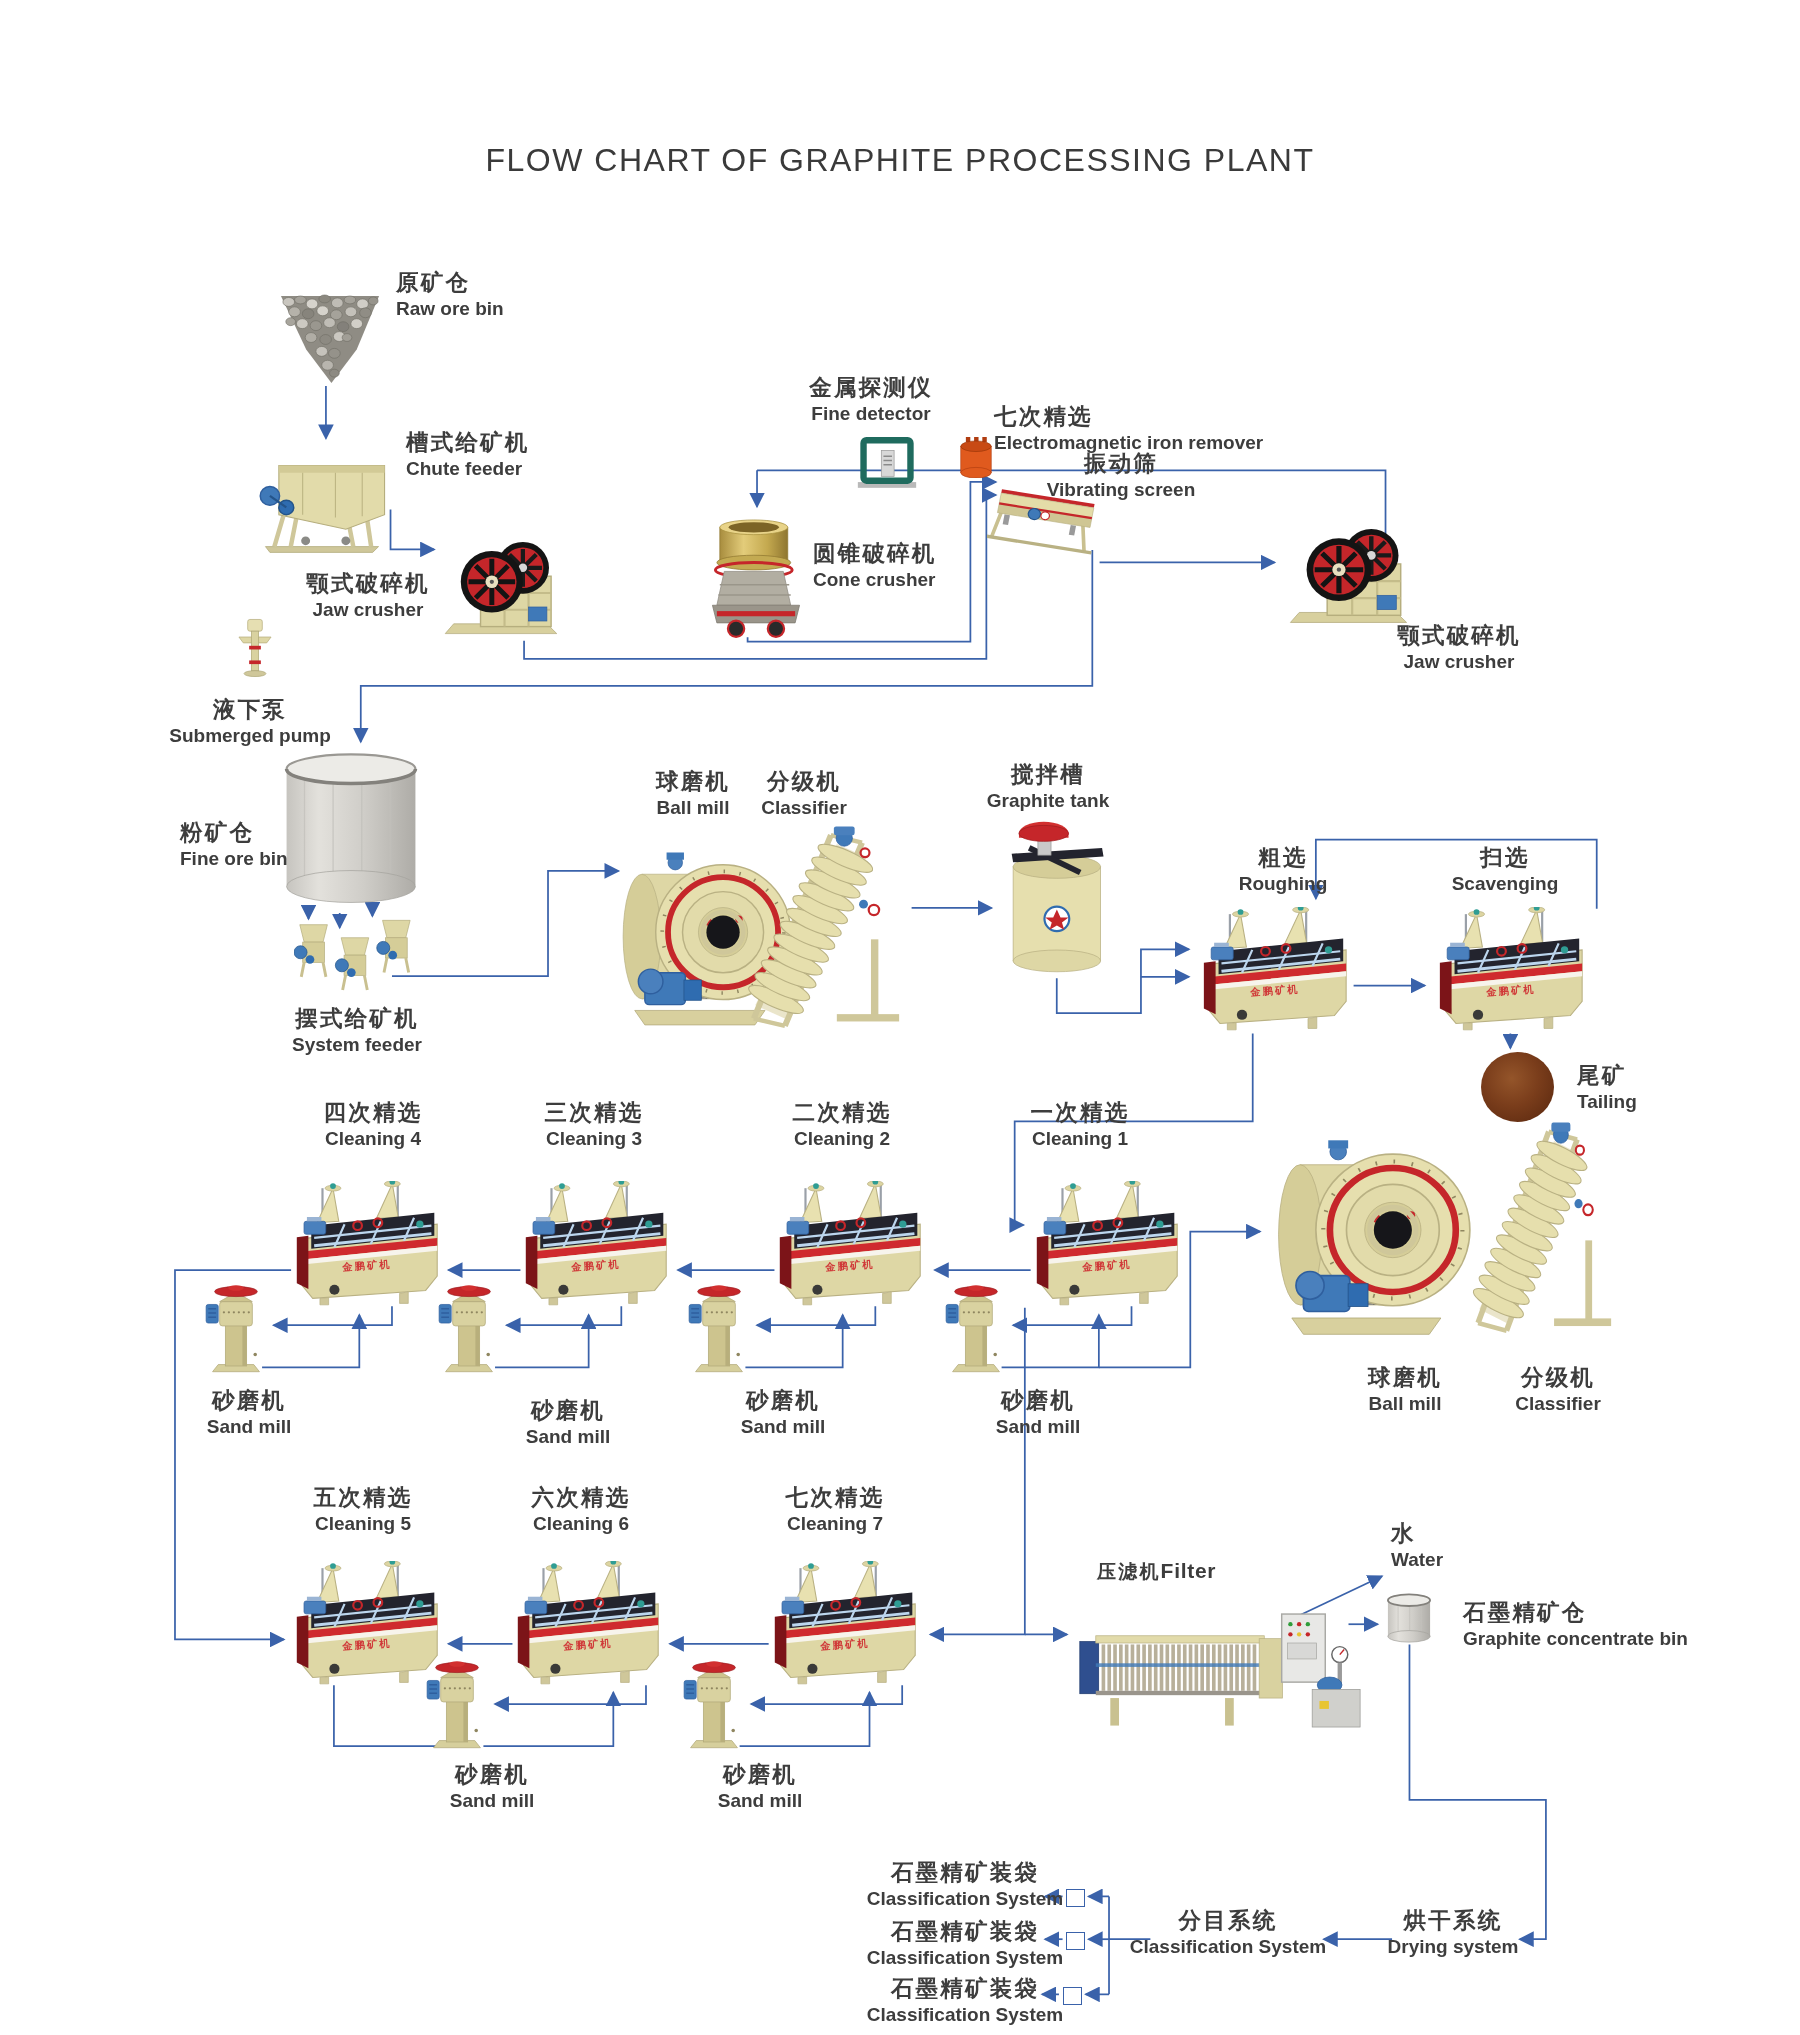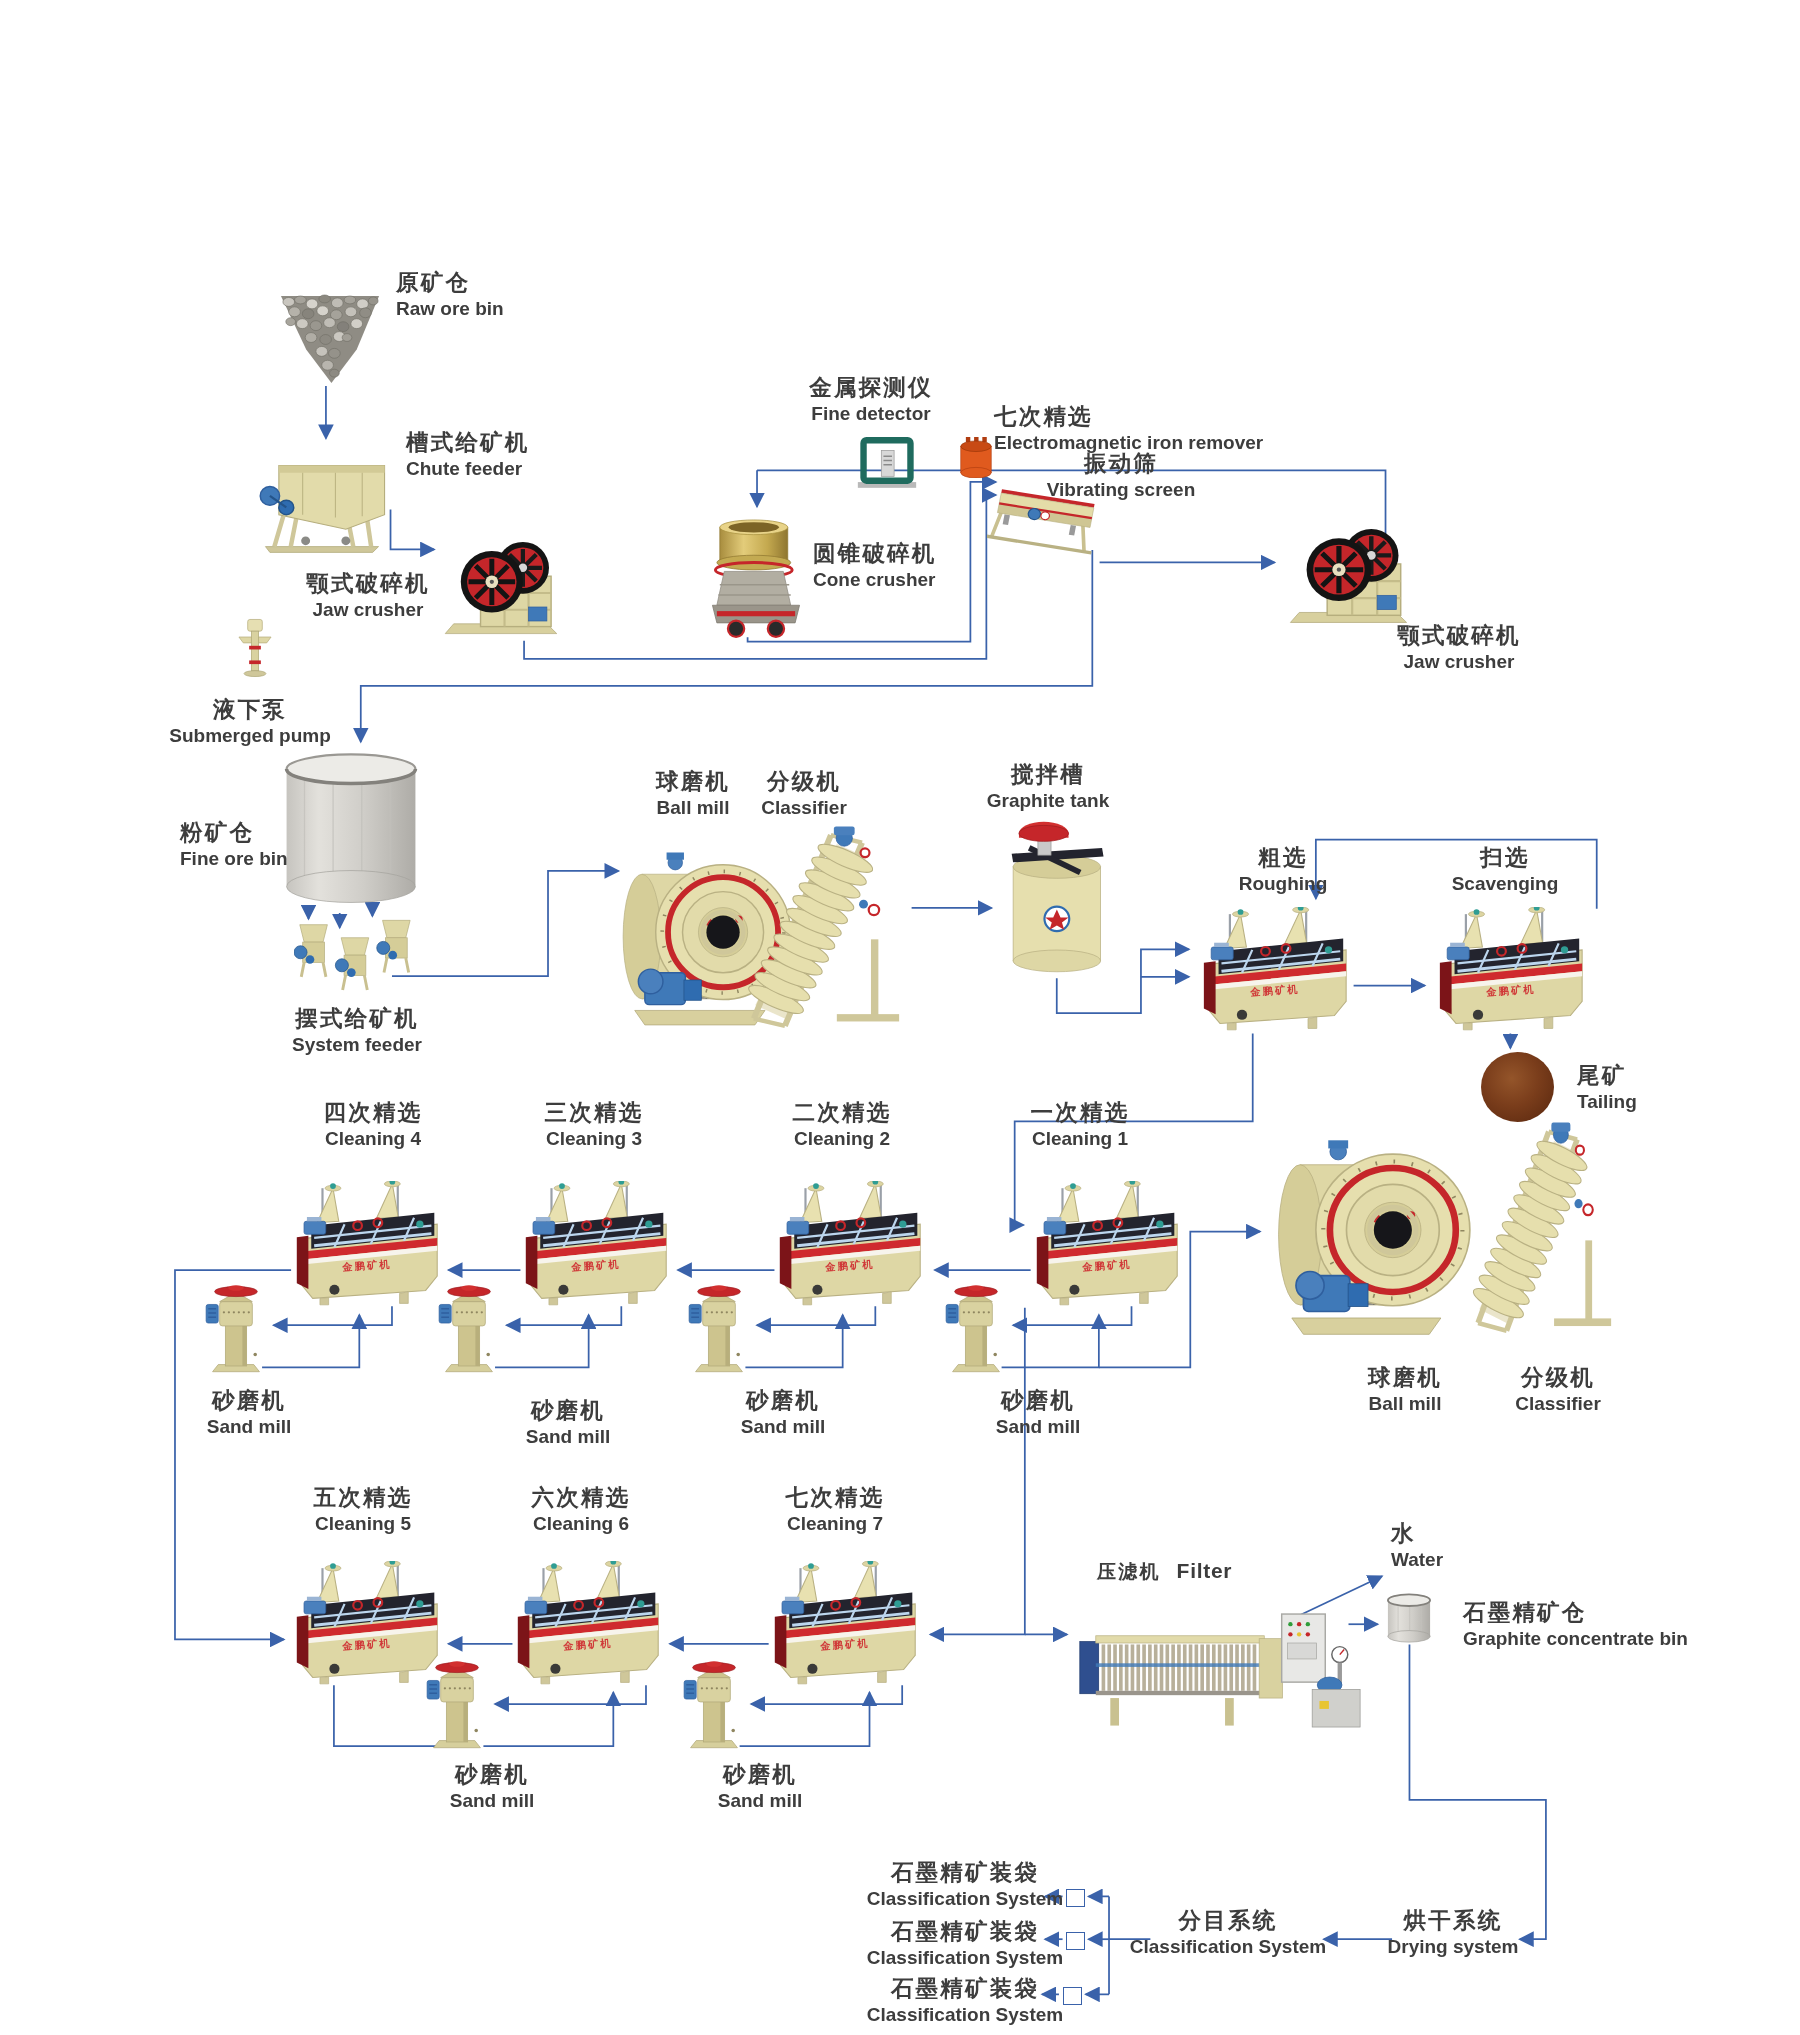--- a/index.html
+++ b/index.html
@@ -6,21 +6,21 @@
   #stage{position:relative;width:1800px;height:2035px;background:#ffffff;overflow:hidden;
          font-family:"Liberation Sans","DejaVu Sans",sans-serif;color:#3d3d3d;}
   .hdr{position:absolute;left:50%;transform:translateX(-50%);white-space:nowrap;z-index:3;color:#3a3a3a;}
   .title{top:61px;font-size:49px;font-weight:600;letter-spacing:8.7px;}
   .subtitle{top:142px;font-size:32px;font-weight:400;letter-spacing:1.5px;}
   .lbl{position:absolute;text-align:center;transform:translateX(-50%);line-height:1.12;z-index:3;white-space:nowrap;color:#3d3d3d;font-weight:bold;}
   .lbl.la{transform:none;text-align:left;}
   .lbl .zh{font-size:22.5px;letter-spacing:2.2px;}
   .lbl .en{font-size:19px;margin-top:2.9px;letter-spacing:0;}
   .lbl.one .zh,.lbl.one .en{display:inline;font-size:19px;}
-  .lbl.one .en{margin-left:16px;font-size:21px;letter-spacing:0.7px;}
+  .lbl.one .en{font-size:21px;letter-spacing:0.7px;}
   .node{position:absolute;z-index:2;}
   .node svg{width:100%;height:100%;display:block;overflow:visible;}
   #flow{position:absolute;left:0;top:0;z-index:1;}
   .brand{position:absolute;left:50%;bottom:27%;transform:translateX(-50%) rotate(-4deg);
          font-size:10.2px;color:#cf2a2e;letter-spacing:2.2px;z-index:4;opacity:.9;white-space:nowrap;font-weight:700;}
   .tail-ball{position:absolute;z-index:2;border-radius:50%;
          background:radial-gradient(circle at 42% 38%, #94552a 0%, #7a3d1b 45%, #57260e 100%);}
   .sq{position:absolute;z-index:2;background:#ffffff;border:1.5px solid #3a62aa;}
 </style>
 </head>
@@ -427,20 +427,21 @@
       <path d="M1585,2672 H1528 M1528,2613 V2748"></path>
       <path d="M1528,2613 H1500" marker-end="url(#arr)"></path>
       <path d="M1528,2672 H1500" marker-end="url(#arr)"></path>
       <path d="M1528,2748 H1496" marker-end="url(#arr)"></path>
       <path d="M1464,2613 H1440" marker-end="url(#arr)"></path>
       <path d="M1464,2672 H1440" marker-end="url(#arr)"></path>
       <path d="M1459,2748 H1436" marker-end="url(#arr)"></path>
     </g>
   </svg>
 
+  <div class="hdr subtitle">FLOW CHART OF GRAPHITE PROCESSING PLANT</div>
 
   <div class="node" style="left:279px;top:294px;width:102px;height:91px">
       <svg viewBox="0 0 105 92" preserveAspectRatio="none">
         <use href="#sym-rock"></use>
       </svg>
     </div>
   <div class="node" style="left:258px;top:451px;width:134px;height:105px">
       <svg viewBox="0 0 180 145" preserveAspectRatio="none">
         <use href="#sym-chute"></use>
       </svg>

